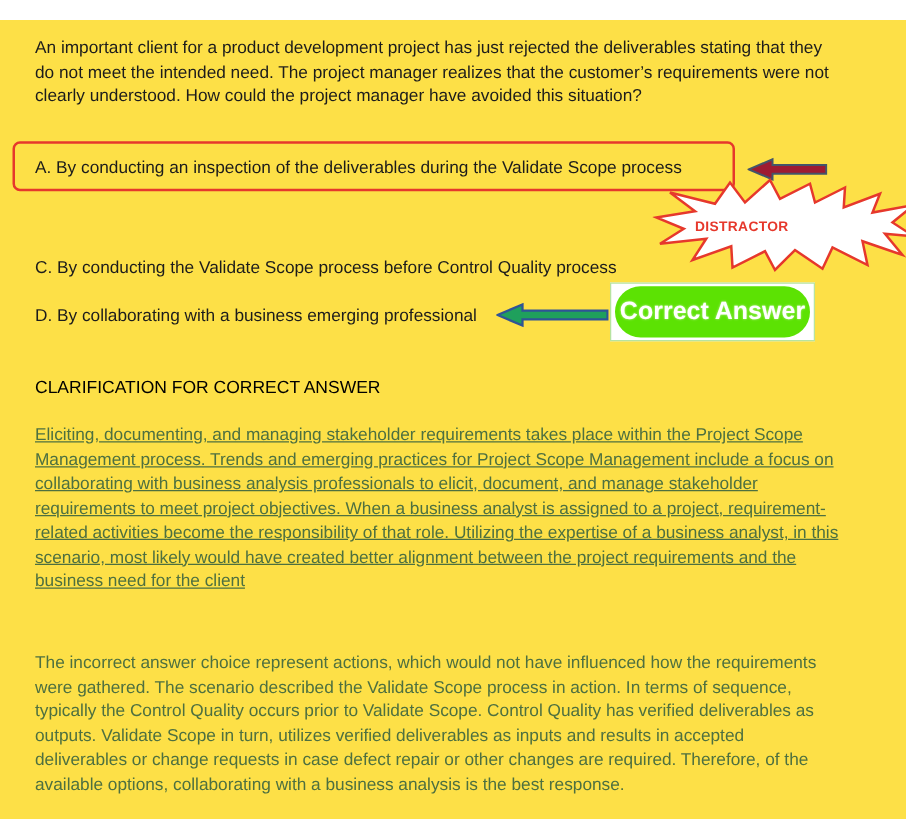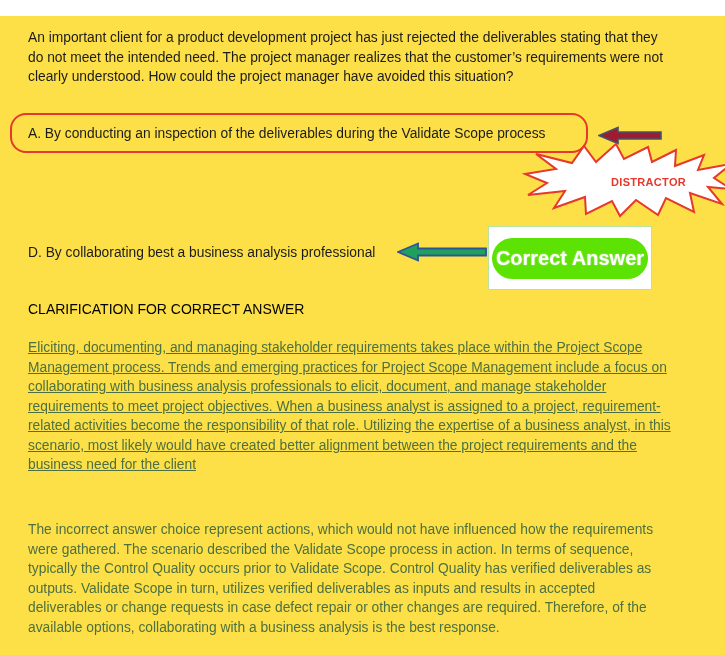--- a/index.html
+++ b/index.html
@@ -28,42 +28,42 @@
     position:absolute;
     font-size:13.8px;
     line-height:19.5px;
     color:var(--text-black);
   }
   .question{left:28px;top:12px;width:640px;}
   .optionA-box{
     position:absolute;
     left:10px;top:97px;width:578px;height:40px;
     border:2px solid var(--highlight-red);
-    border-radius:16px;
+    border-radius:6px;
     display:flex;align-items:center;
     padding-left:16px;
     background:transparent;
   }
   .optionA-box .txt-inline{
     font-size:13.8px;color:var(--text-black);
   }
   .optionB{left:28px;top:148px;width:560px;}
   .optionC{left:28px;top:188px;width:560px;}
   .optionD{left:28px;top:227px;width:370px;}
   .red-arrow{position:absolute;left:598px;top:110px;width:64px;height:19px;}
   .green-arrow{position:absolute;left:397px;top:226px;width:90px;height:20px;}
   .starburst{position:absolute;left:522px;top:126px;width:210px;height:76px;}
   .distractor-label{
     position:absolute;left:556px;top:160px;width:130px;
-    text-align:right;
+    text-align:left;
     font-size:11px;font-weight:600;letter-spacing:0.3px;
     color:var(--starburst-red);
   }
   .pill-frame{
-    position:absolute;left:488px;top:210px;width:164px;height:64px;
+    position:absolute;left:488px;top:210px;width:164px;height:47px;
     border:1px solid var(--pill-frame);
     background:#ffffff;
     display:flex;align-items:center;justify-content:center;
   }
   .pill{
     width:156px;height:41px;
     background:var(--pill-green);
     border-radius:24px;
     display:flex;align-items:center;justify-content:center;
     color:#ffffff;
@@ -95,22 +95,23 @@
   <svg class="red-arrow" viewBox="0 0 64 19" preserveAspectRatio="none">
     <polygon points="1,9.5 20,1.5 20,6 63,6 63,13 20,13 20,17.5" style="fill:var(--arrow-red);stroke:var(--arrow-outline);stroke-width:1.6;stroke-linejoin:miter"></polygon>
   </svg>
 
 
   <svg class="starburst" viewBox="0 0 210 76" preserveAspectRatio="none">
     <polygon points="3,32 34,27 14,12 50,21 62,4 74,20 94,2 102,17 126,5 130,20 154,8 153,24 182,13 176,28 209,22 192,36 209,47 186,45 200,62 168,51 172,70 144,56 136,73 114,58 98,74 90,59 64,72 63,55 32,66 43,49 6,53 25,41" style="fill:#ffffff;stroke:var(--starburst-red);stroke-width:2;stroke-linejoin:miter"></polygon>
   </svg>
   <div class="distractor-label">DISTRACTOR</div>
 
+  <div class="txt optionC">C. By conducting the Validate Scope process before Control Quality process</div>
 
-  <div class="txt optionD">D. By collaborating best a business analysis professional</div>
+  <div class="txt optionD">D. By collaborating with a business emerging professional</div>
 
   <svg class="green-arrow" viewBox="0 0 90 20" preserveAspectRatio="none">
     <polygon points="1,10 21,1.5 21,6.5 89,6.5 89,13.5 21,13.5 21,18.5" style="fill:var(--arrow-green);stroke:var(--arrow-green-outline);stroke-width:1.8;stroke-linejoin:miter"></polygon>
   </svg>
 
   <div class="pill-frame">
     <div class="pill">Correct Answer</div>
   </div>
 
   <div class="txt heading">CLARIFICATION FOR CORRECT ANSWER</div>

